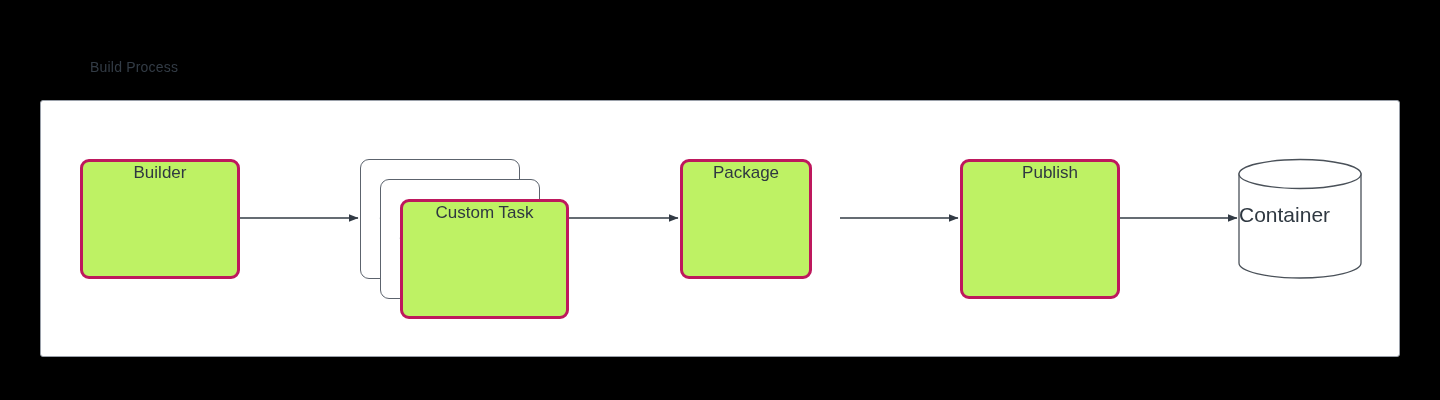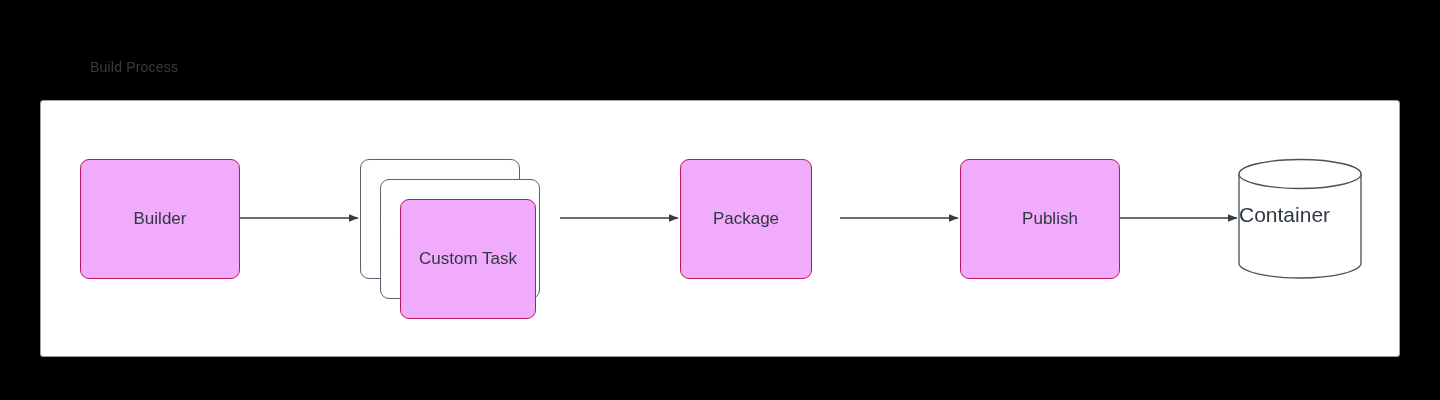--- a/index.html
+++ b/index.html
@@ -52,26 +52,25 @@
     position: absolute;
     left: 0; top: 0;
     width: 1440px;
     height: 400px;
     pointer-events: none;
   }
 
   
   .node {
     position: absolute;
-    background: #f0abfc;
-    border: 1px solid #be185d;
+    background: #bef264;
+    border: 3px solid #be185d;
     border-radius: 9px;
     box-sizing: border-box;
     display: flex;
-    align-items: center;
     justify-content: center;
     color: #2f3841;
     font-size: 17px;
     line-height: 22px;
     text-align: center;
   }
   .node span { display: block; }
 
   
   .stack-card {
@@ -138,29 +137,29 @@
   <div class="node" style="left:80px; top:159px; width:160px; height:120px;">
     <span>Builder</span>
   </div>
 
   <div class="stack-card" style="left:360px; top:159px; width:160px; height:120px;">
     <span class="peek">C</span>
   </div>
   <div class="stack-card" style="left:380px; top:179px; width:160px; height:120px;">
     <span class="peek">C</span>
   </div>
-  <div class="node" style="left:400px; top:199px; width:136px; height:120px;">
+  <div class="node" style="left:400px; top:199px; width:169px; height:120px;">
     <span>Custom Task</span>
   </div>
 
   <div class="node" style="left:680px; top:159px; width:132px; height:120px;">
     <span>Package</span>
   </div>
 
-  <div class="node" style="left:960px; top:159px; width:160px; height:120px;padding-left:20px;">
+  <div class="node" style="left:960px; top:159px; width:160px; height:140px;padding-left:20px;">
     <span>Publish</span>
   </div>
 
   <div class="cyl-label">
     <div>Container</div>
   </div>
 
 </div>
 
 </body></html>

